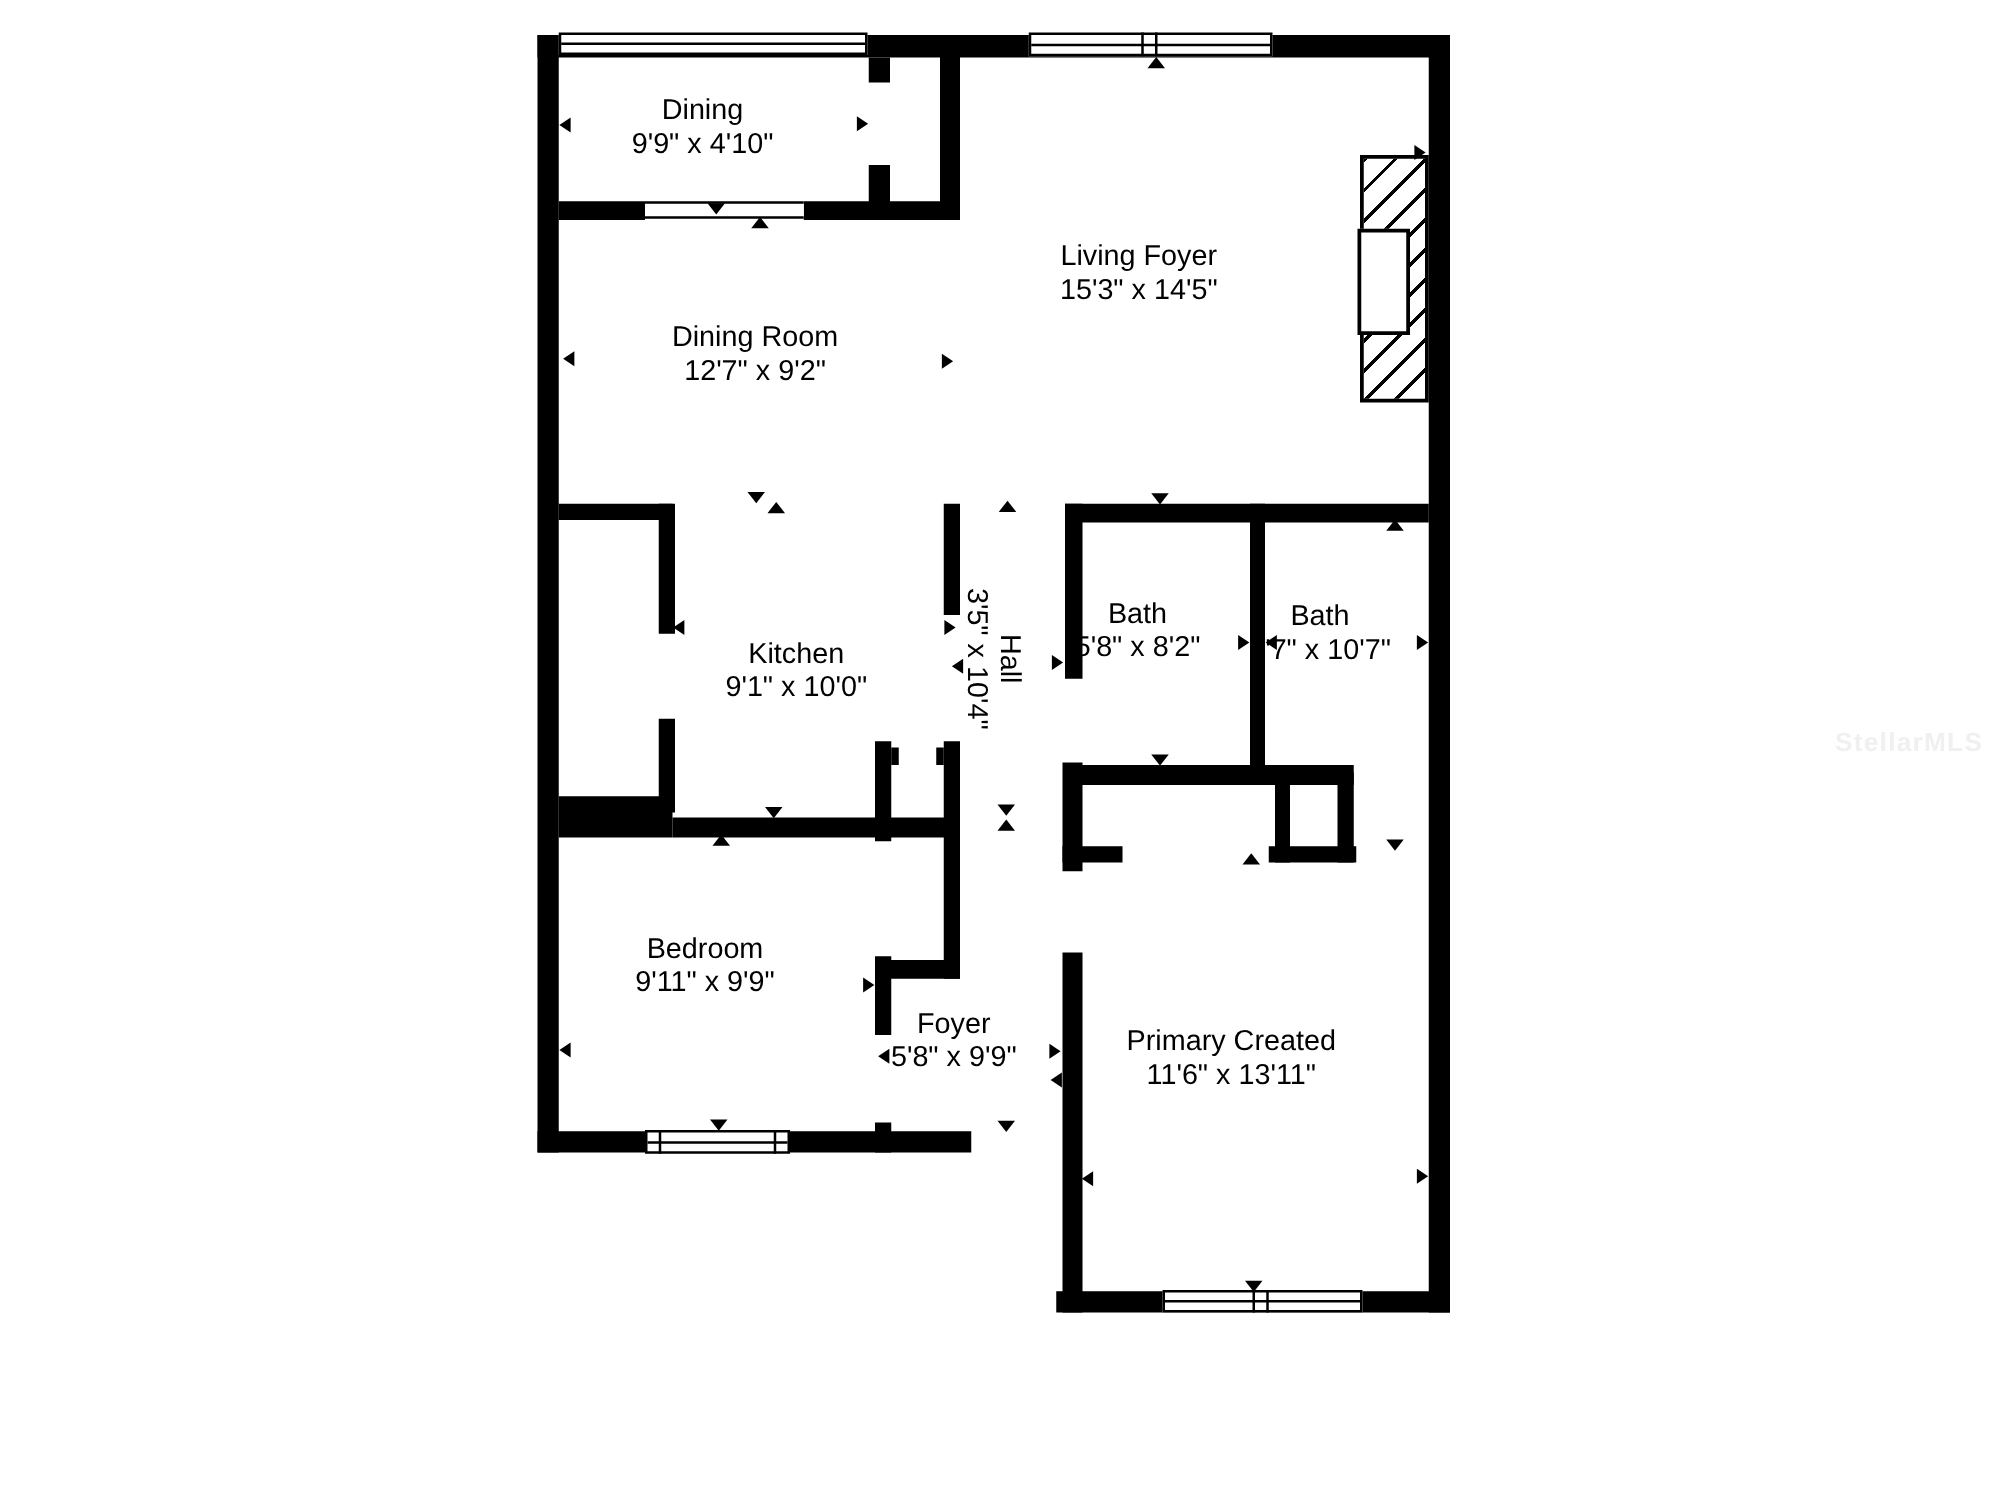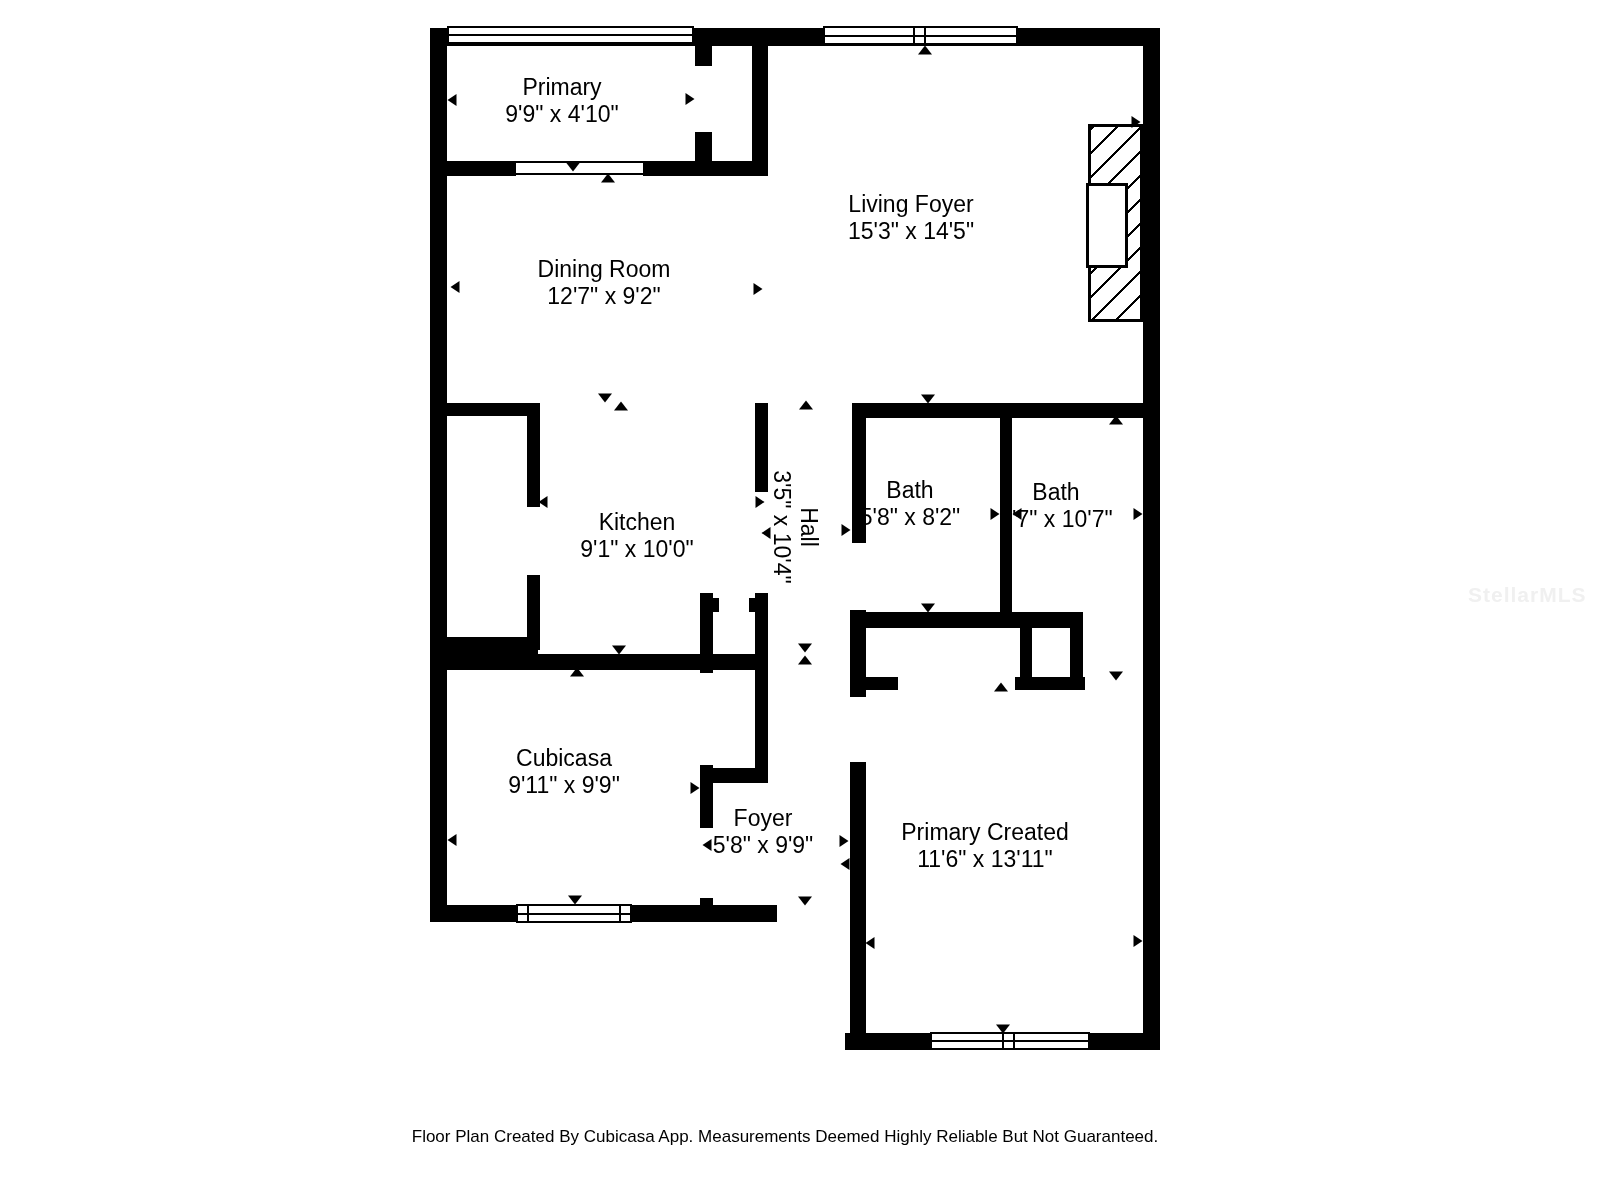--- a/index.html
+++ b/index.html
@@ -138,21 +138,21 @@
   <i class="ar al" style="left:707px;top:845px"></i>
   <i class="ar ad" style="left:575px;top:900px"></i>
   <i class="ar ad" style="left:805px;top:901px"></i>
   <i class="ar arr" style="left:844px;top:841px"></i>
   <i class="ar al" style="left:845px;top:864px"></i>
   <i class="ar arr" style="left:1138px;top:941px"></i>
   <i class="ar al" style="left:870px;top:943px"></i>
   <i class="ar ad" style="left:1003px;top:1029px"></i>
 
   <div class="lbl" style="left:562px;top:101px">
-    <div>Primary</div>
+    <div>Dining</div>
     <div>9'9" x 4'10"</div>
   </div>
   <div class="lbl" style="left:911px;top:218px">
     <div>Living Foyer</div>
     <div>15'3" x 14'5"</div>
   </div>
   <div class="lbl" style="left:604px;top:283px">
     <div>Dining Room</div>
     <div>12'7" x 9'2"</div>
   </div>
@@ -166,28 +166,27 @@
   </div>
   <div class="lbl" style="left:910px;top:504px">
     <div>Bath</div>
     <div>5'8" x 8'2"</div>
   </div>
   <div class="lbl" style="left:1056px;top:506px">
     <div>Bath</div>
     <div>5'7" x 10'7"</div>
   </div>
   <div class="lbl" style="left:564px;top:772px">
-    <div>Cubicasa</div>
+    <div>Bedroom</div>
     <div>9'11" x 9'9"</div>
   </div>
   <div class="lbl" style="left:763px;top:832px">
     <div>Foyer</div>
     <div>5'8" x 9'9"</div>
   </div>
   <div class="lbl" style="left:985px;top:846px">
     <div>Primary Created</div>
     <div>11'6" x 13'11"</div>
   </div>
 
-  <div id="footer-text">Floor Plan Created By Cubicasa App. Measurements Deemed Highly Reliable But Not Guaranteed.</div>
   <div id="watermark">StellarMLS</div>
 
 </div>
 
 </body></html>

